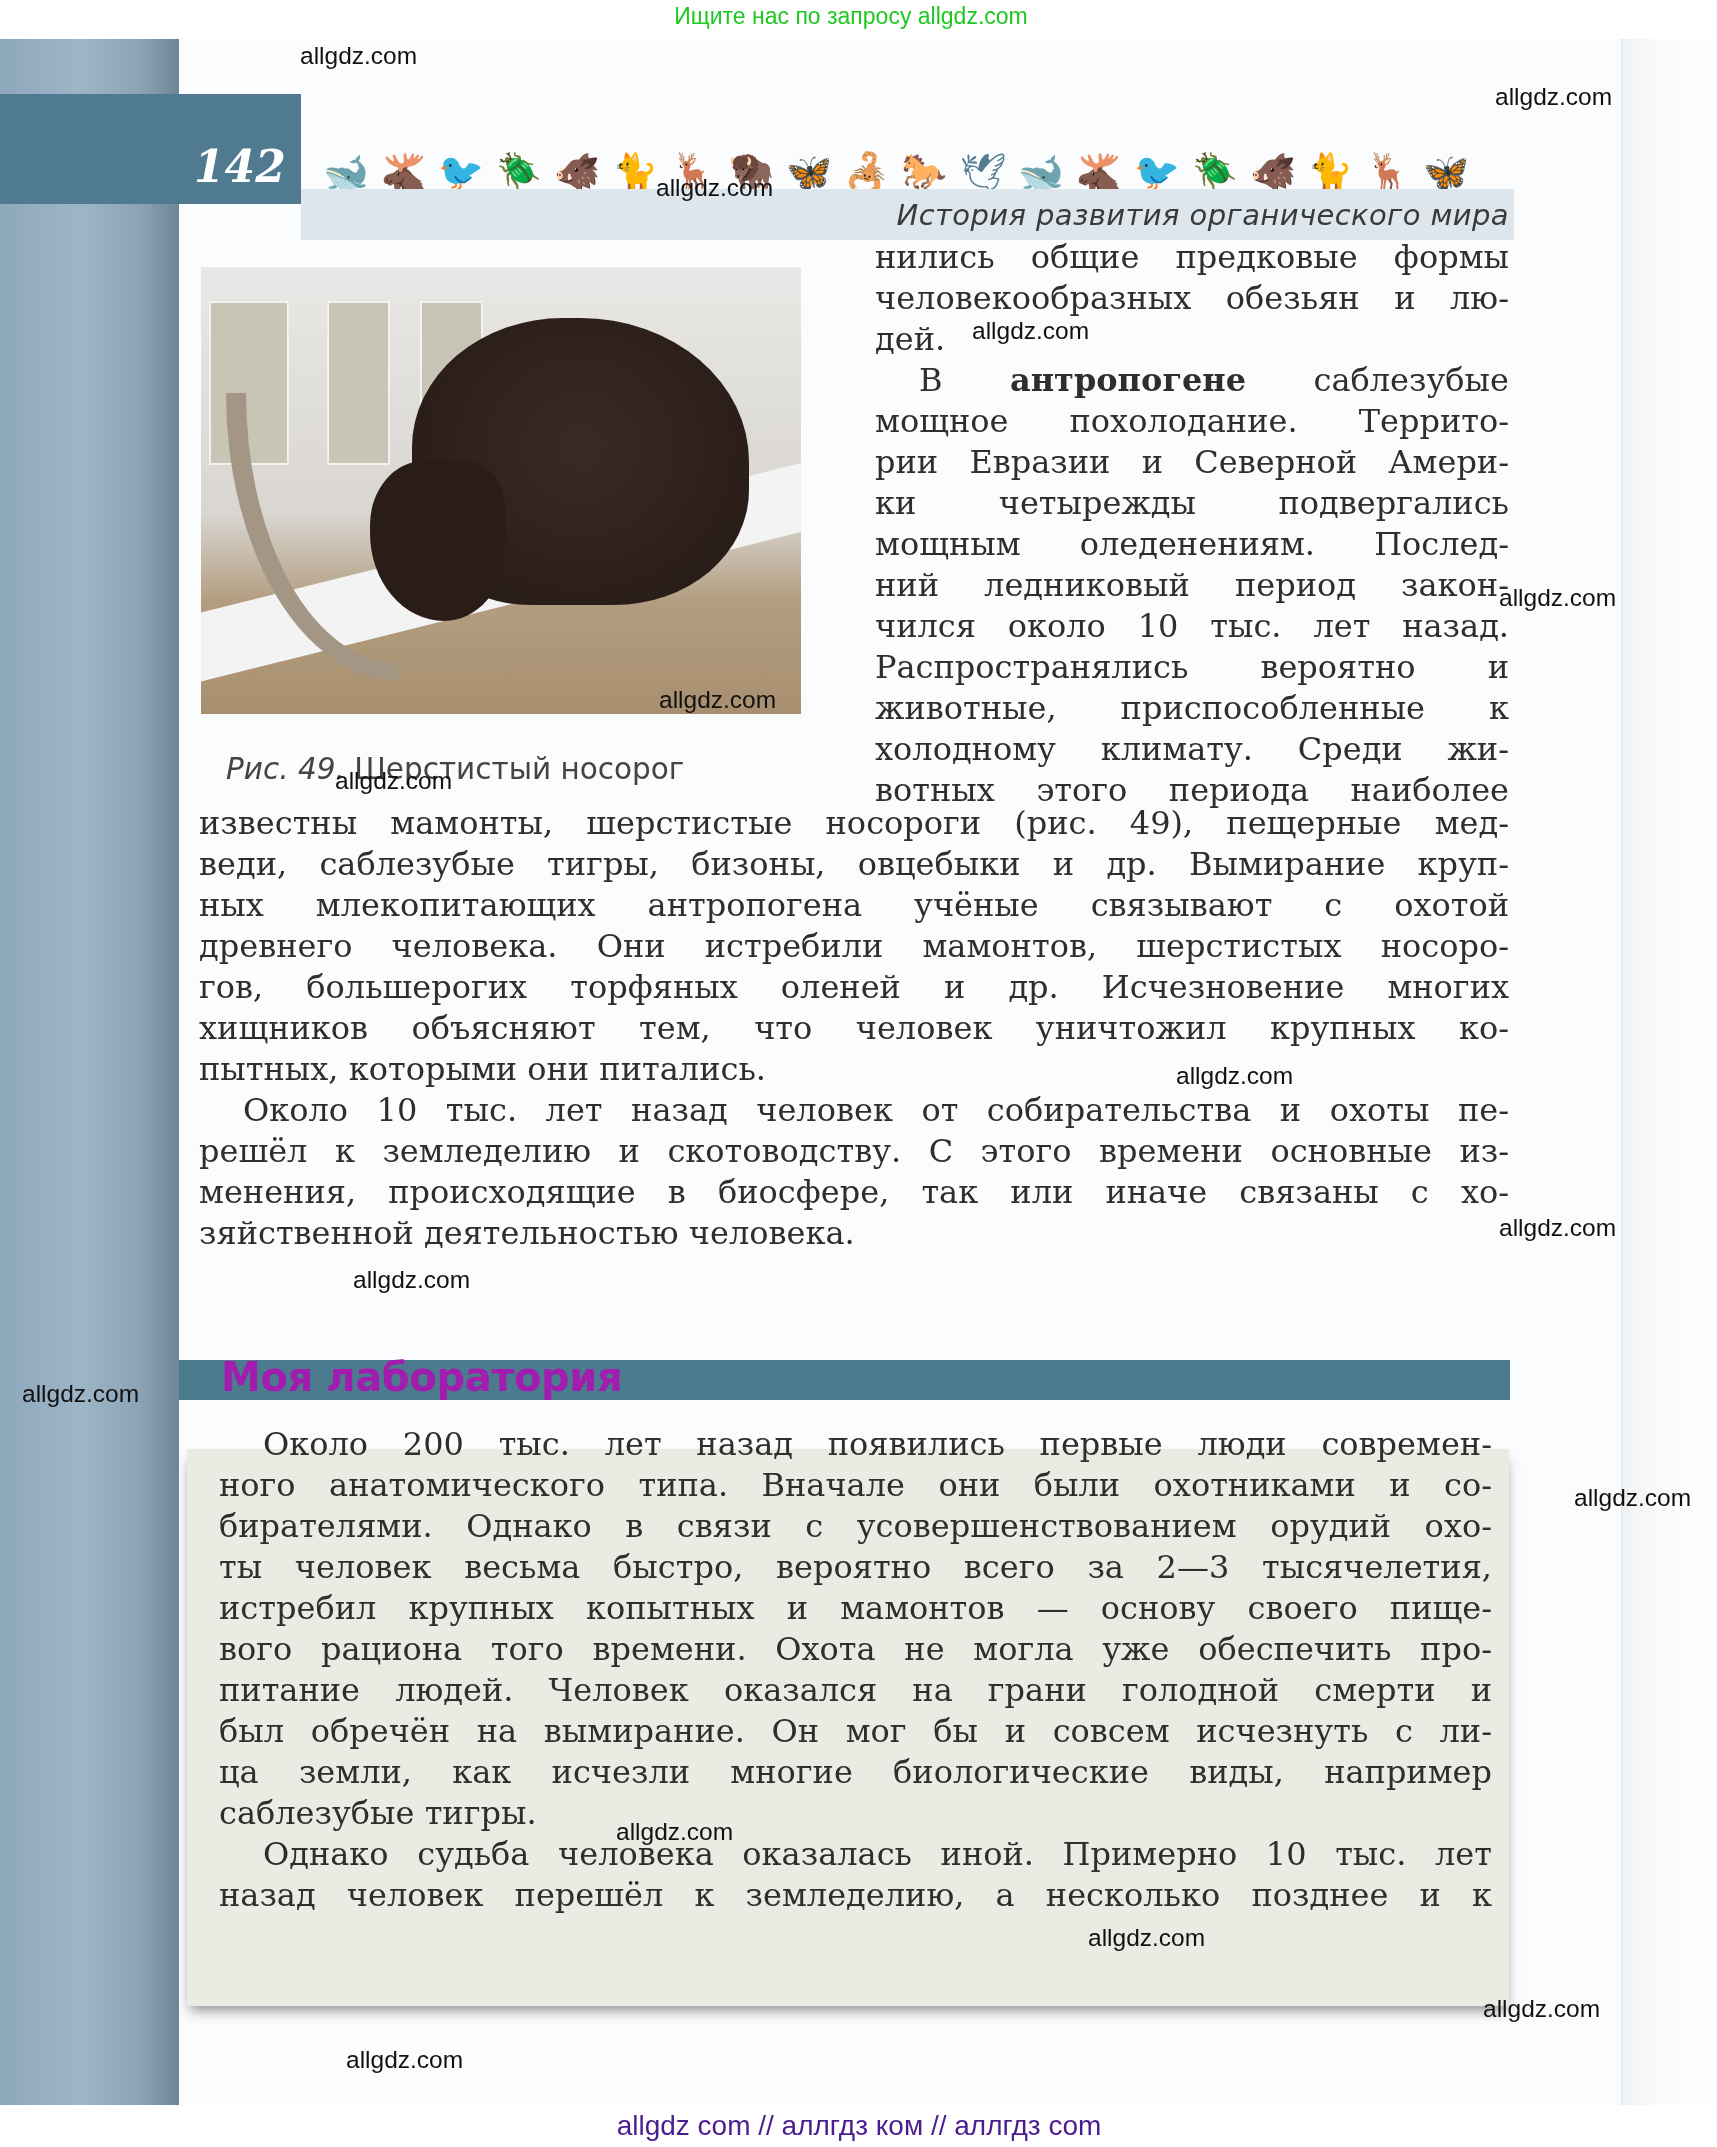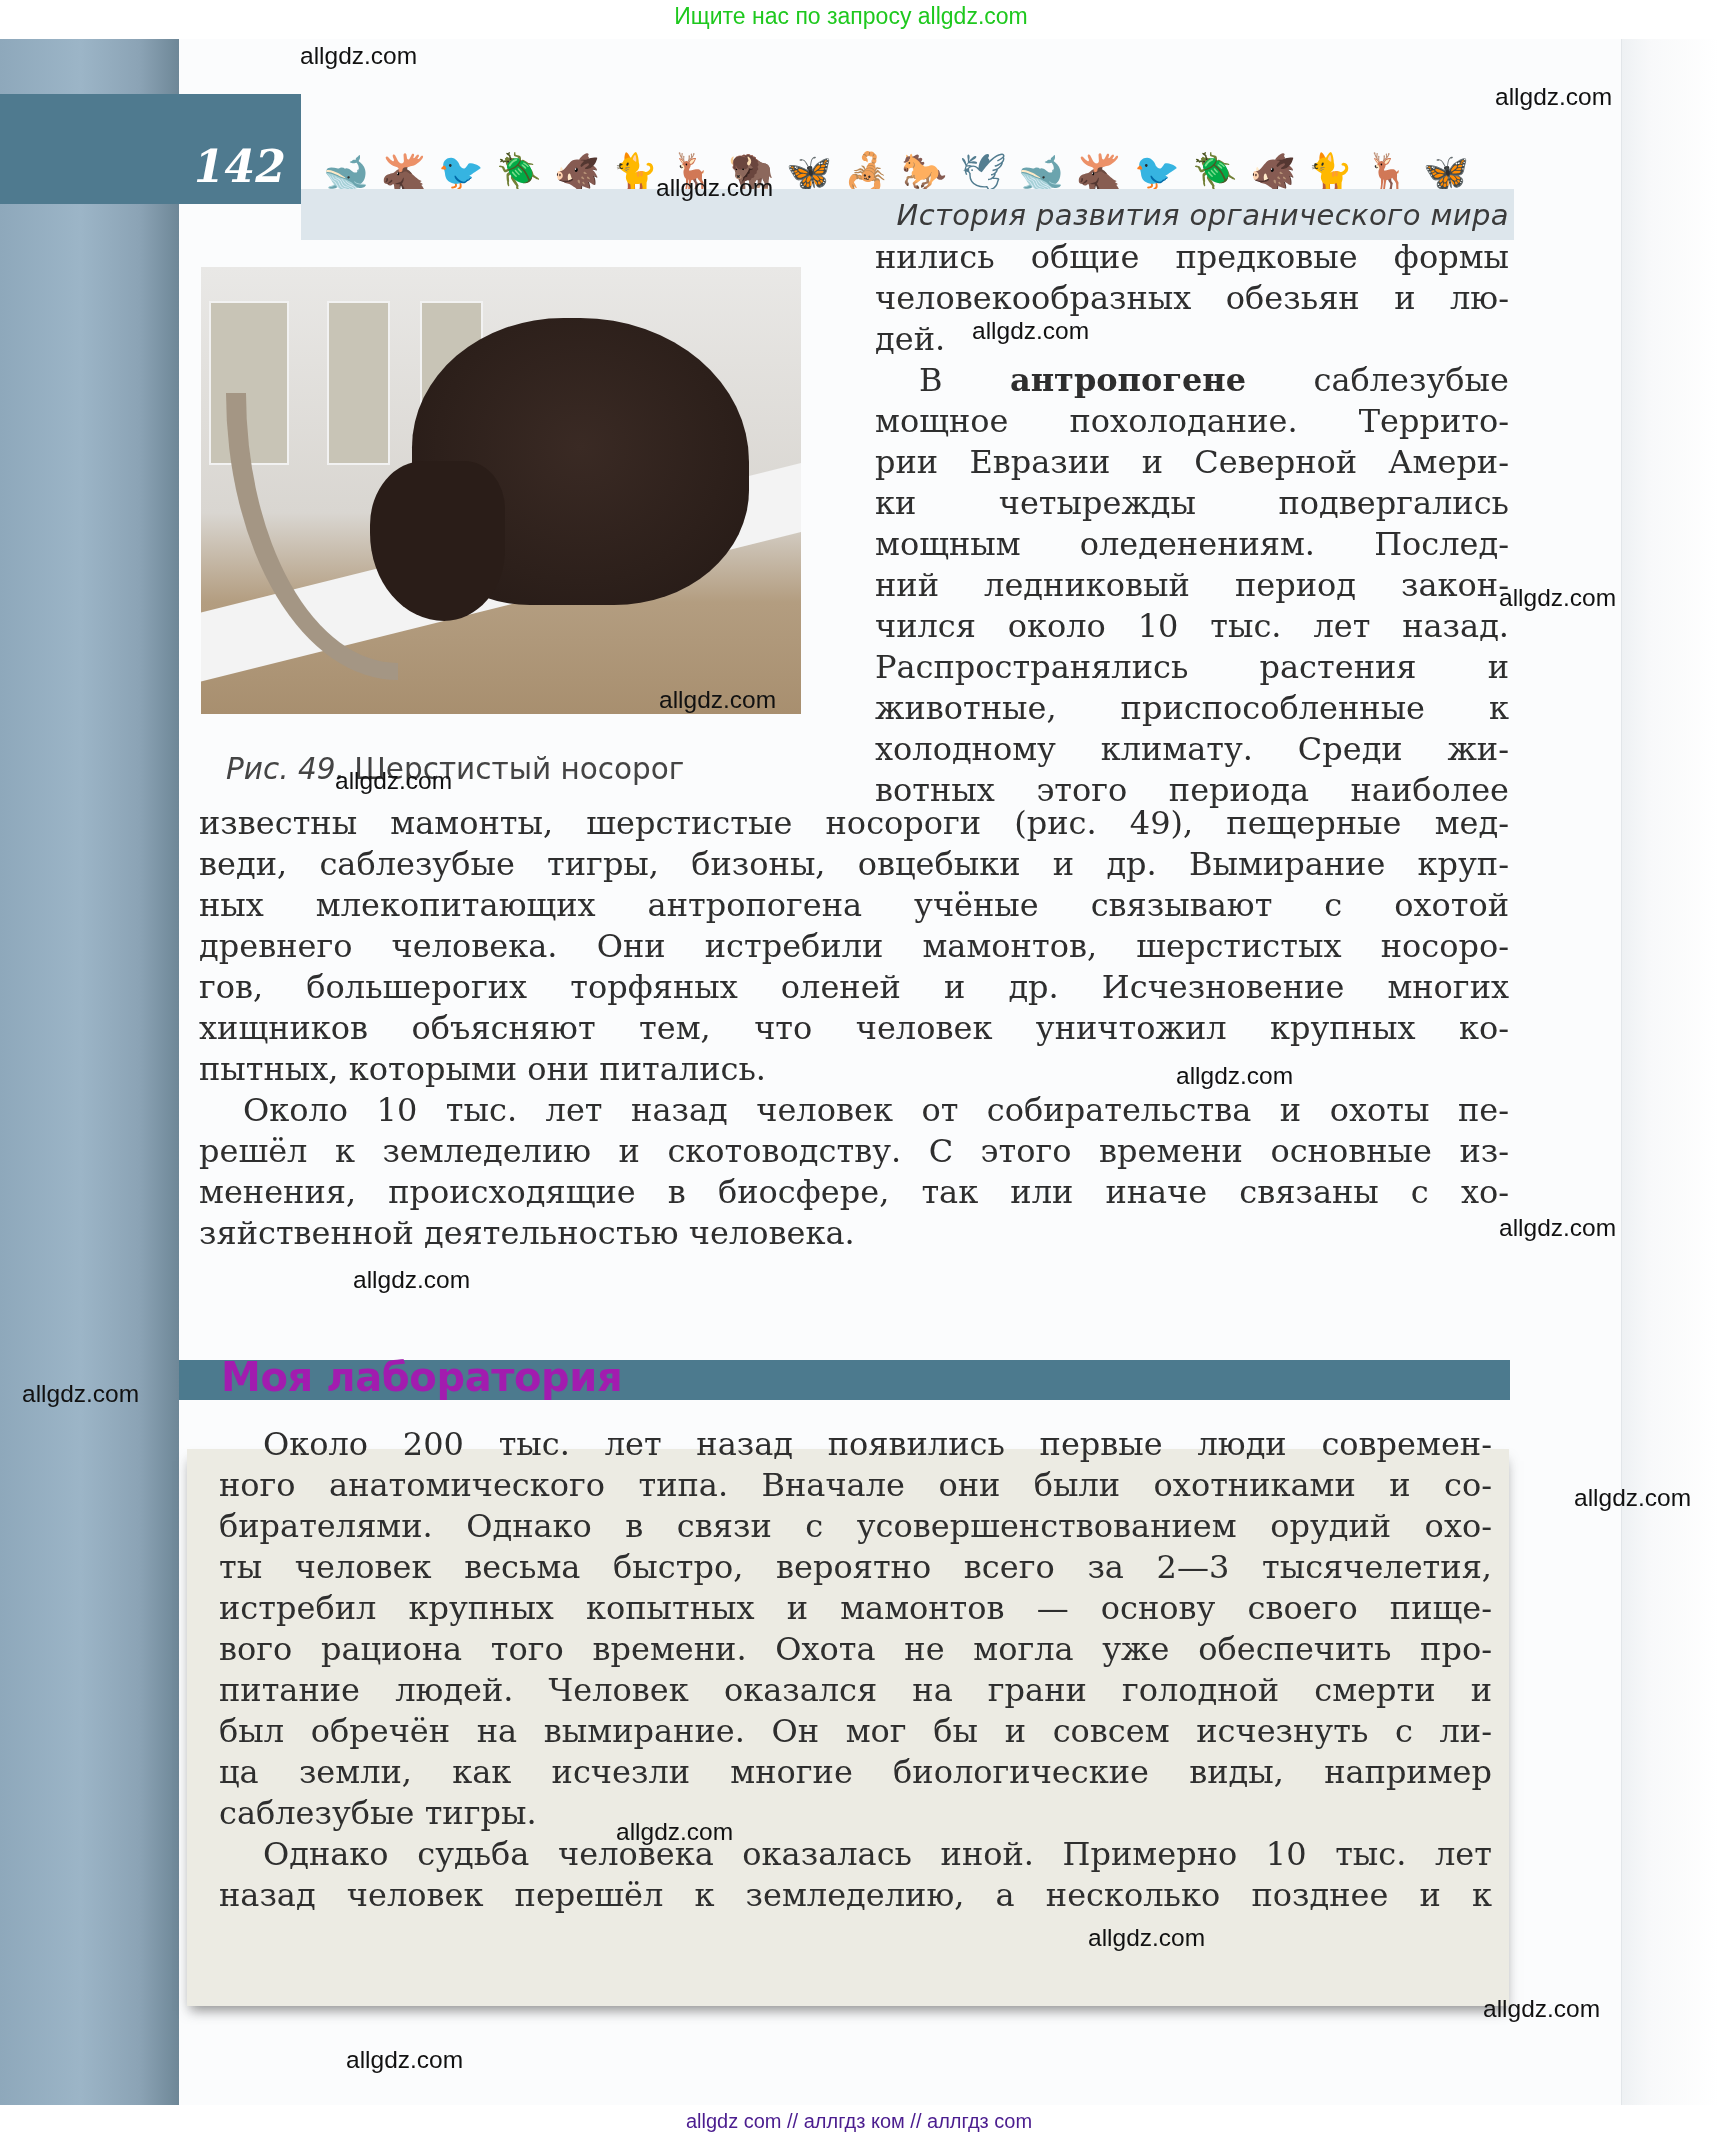--- a/index.html
+++ b/index.html
@@ -7,21 +7,21 @@
       width: 1718px; height: 2148px; position: relative; overflow: hidden;
       background: #ffffff;
       font-family: "DejaVu Serif", serif;
     }
     .wm-top {
       position: absolute; top: 3.4px; left: 0; width: 1702px; text-align: center;
       color: #1ec81e; font-family: "Liberation Sans", sans-serif; font-size: 23px;
     }
     .wm-bottom {
       position: absolute; top: 2110px; left: 0; width: 1718px; text-align: center;
-      color: #4b1d8f; font-family: "Liberation Sans", sans-serif; font-size: 20px;
+      color: #4b1d8f; font-family: "Liberation Sans", sans-serif; font-size: 28px;
     }
     .wm {
       position: absolute; color: #111; font-family: "Liberation Sans", sans-serif;
       font-size: 24.5px; white-space: nowrap; z-index: 5;
     }
     
     .page {
       position: absolute; top: 39px; left: 0; width: 1718px; height: 2066px;
       background: #fbfcfd;
     }
@@ -162,21 +162,21 @@
     <span class="line">нились общие предковые формы</span>
     <span class="line">человекообразных обезьян и лю-</span>
     <span class="line last">дей.</span>
     <span class="line indent"><span>В </span><b>антропогене</b><span> саблезубые</span></span>
     <span class="line">мощное похолодание. Террито-</span>
     <span class="line">рии Евразии и Северной Амери-</span>
     <span class="line">ки четырежды подвергались</span>
     <span class="line">мощным оледенениям. Послед-</span>
     <span class="line">ний ледниковый период закон-</span>
     <span class="line">чился около 10 тыс. лет назад.</span>
-    <span class="line">Распространялись растения и</span>
+    <span class="line">Распространялись вероятно и</span>
     <span class="line">животные, приспособленные к</span>
     <span class="line">холодному климату. Среди жи-</span>
     <span class="line">вотных этого периода наиболее</span>
   </div>
 
   <div class="text" style="top:764px; left:199px; width:1310px;">
     <span class="line">известны мамонты, шерстистые носороги (рис. 49), пещерные мед-</span>
     <span class="line">веди, саблезубые тигры, бизоны, овцебыки и др. Вымирание круп-</span>
     <span class="line">ных млекопитающих антропогена учёные связывают с охотой</span>
     <span class="line">древнего человека. Они истребили мамонтов, шерстистых носоро-</span>

